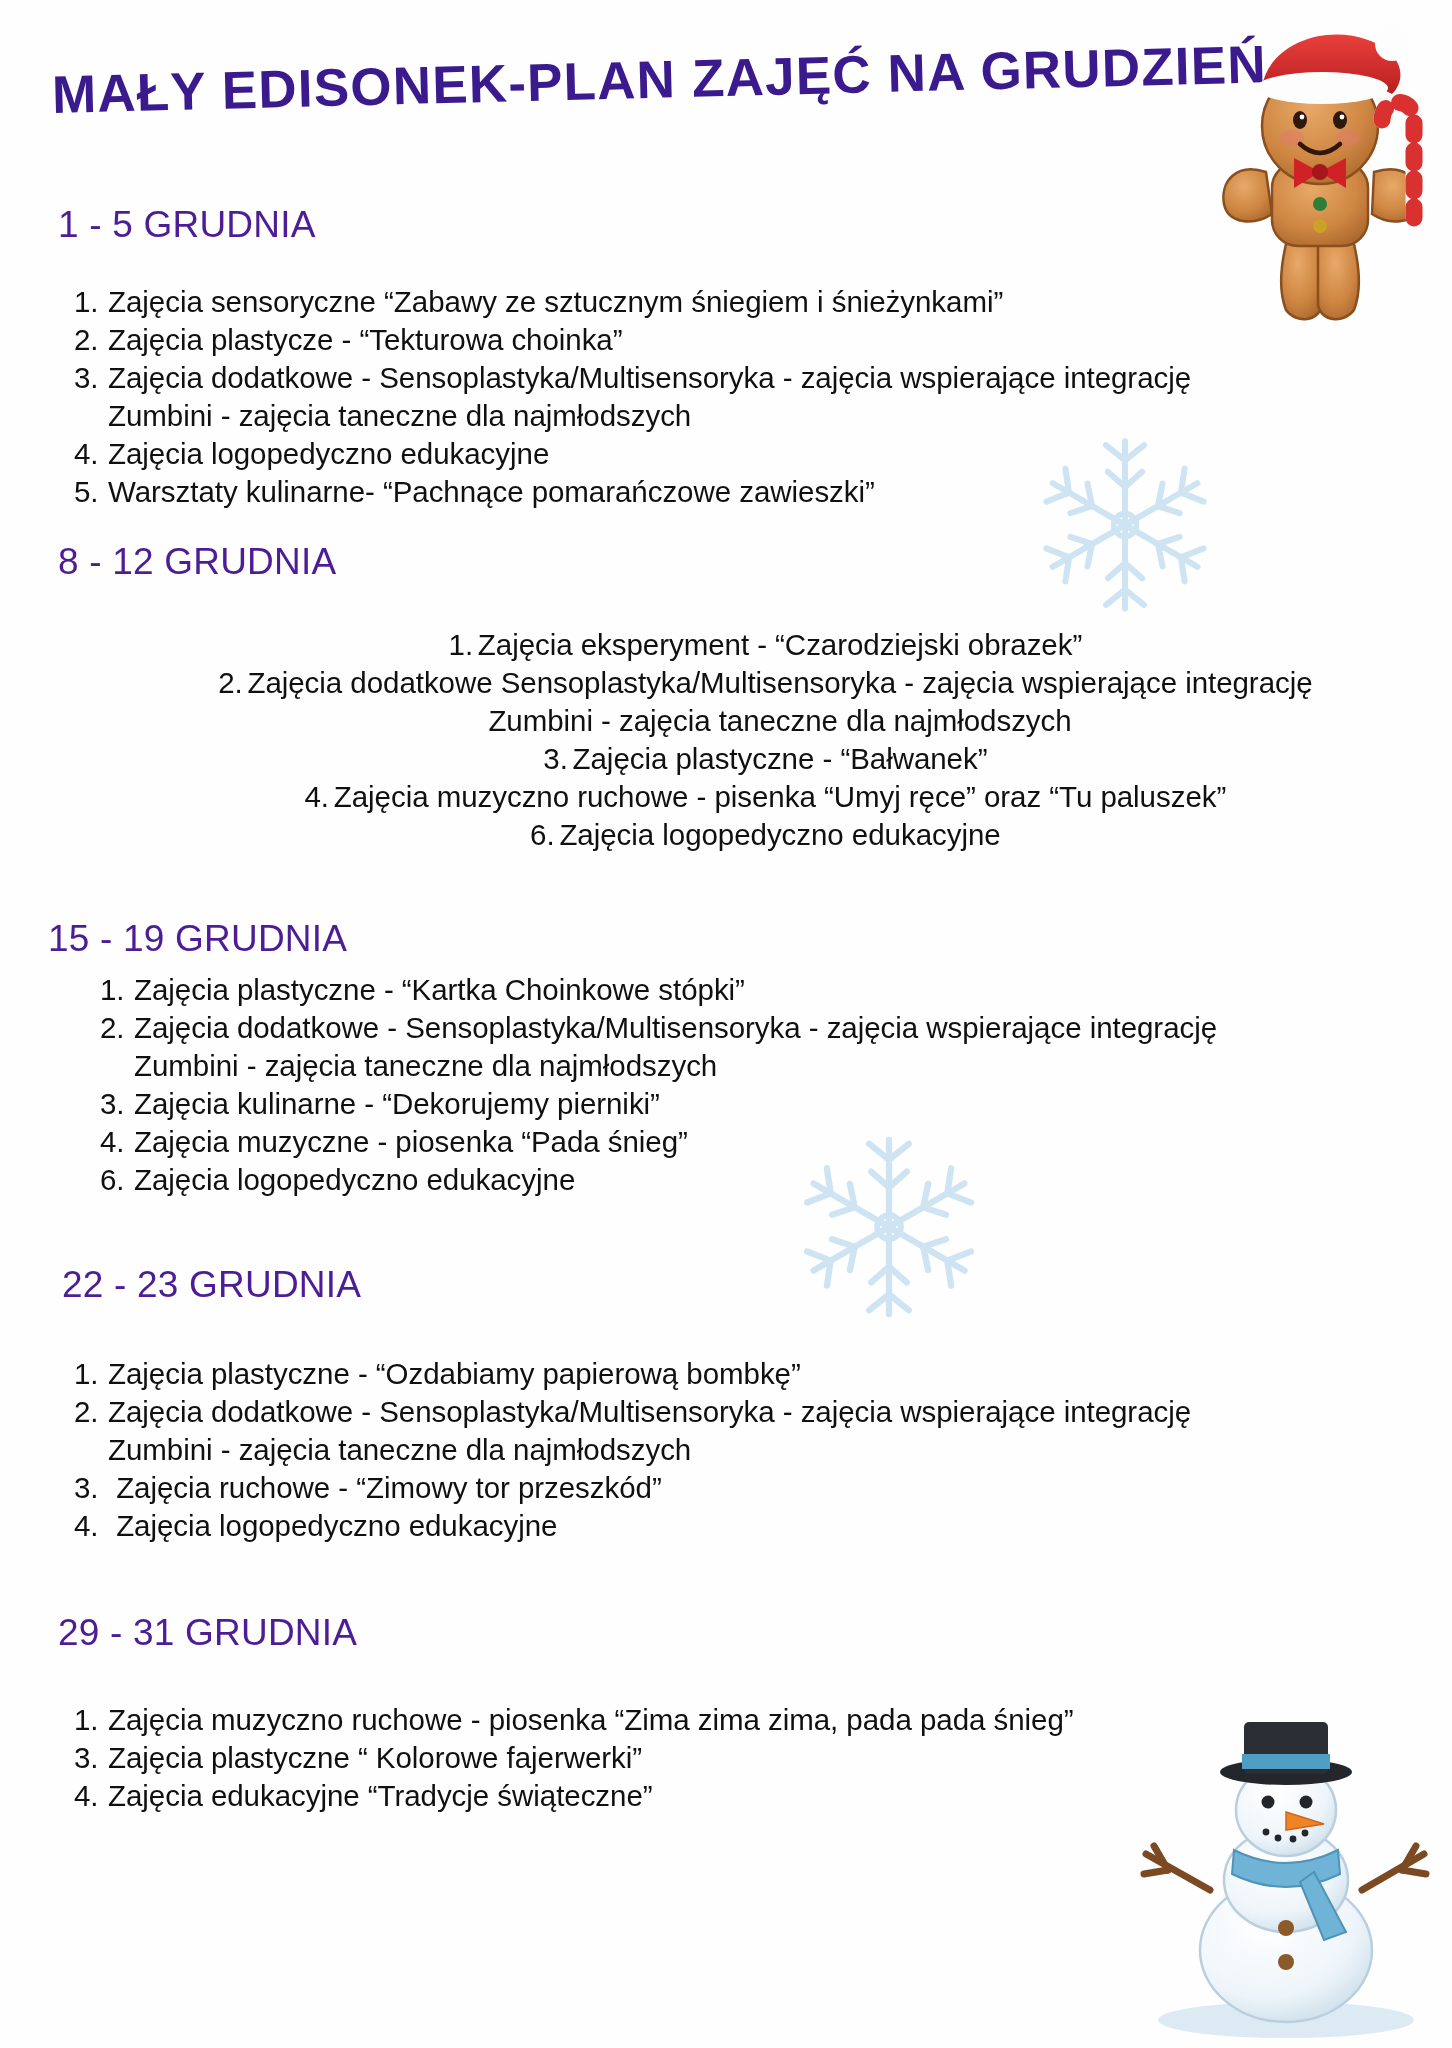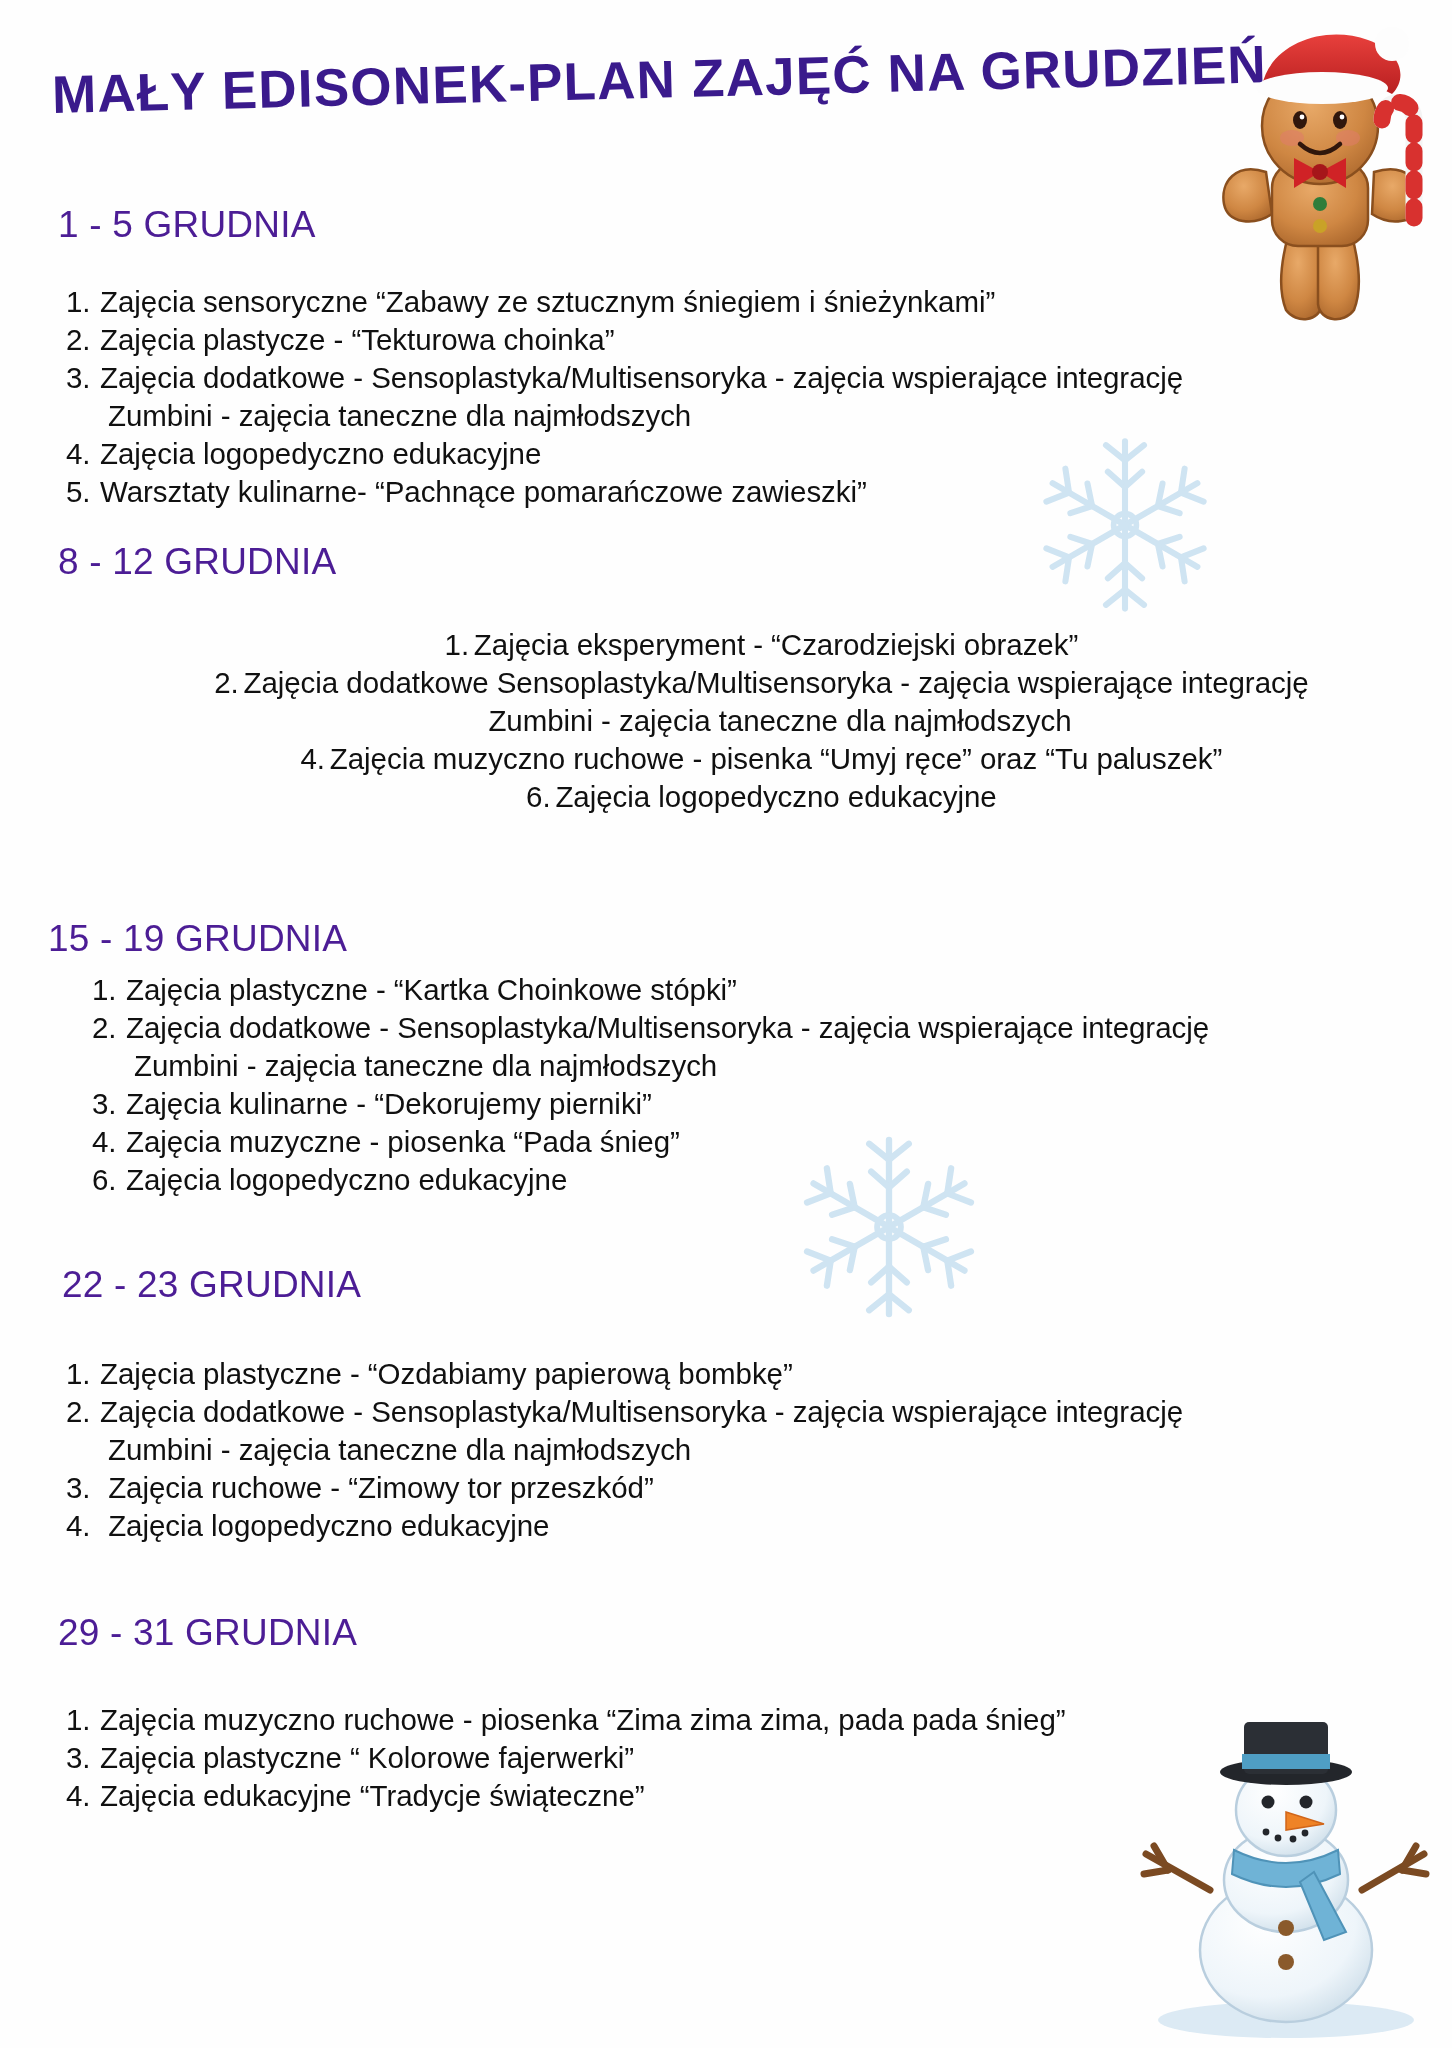--- a/index.html
+++ b/index.html
@@ -63,20 +63,21 @@
   }
   .sec-list li {
     font-size: 29.5px;
     line-height: 38px;
     color: #101010;
     white-space: nowrap;
     letter-spacing: -0.05px;
   }
   .li-row {
     display: block;
+    margin-left: 8px;
   }
   .li-num {
     display: inline-block;
     width: 34px;
   }
   .li-sub {
     display: block;
     padding-left: 42px;
   }
 
@@ -142,20 +143,23 @@
 
   <div class="section" id="sec-1">
     <div class="sec-head">8 - 12 GRUDNIA</div>
     <ol class="sec-list">
         <li>
           <span class="li-row"><span class="li-num">1.</span><span>Zajęcia eksperyment - “Czarodziejski obrazek”</span></span>
         </li>
         <li>
           <span class="li-row"><span class="li-num">2.</span><span>Zajęcia dodatkowe Sensoplastyka/Multisensoryka - zajęcia wspierające integrację</span></span>
           <span class="li-sub">Zumbini - zajęcia taneczne dla najmłodszych</span>
+        </li>
+        <li>
+          <span class="li-row"><span class="li-num">3.</span><span>Zajęcia plastyczne - “Bałwanek”</span></span>
         </li>
         <li>
           <span class="li-row"><span class="li-num">4.</span><span>Zajęcia muzyczno ruchowe - pisenka “Umyj ręce” oraz “Tu paluszek”</span></span>
         </li>
         <li>
           <span class="li-row"><span class="li-num">6.</span><span>Zajęcia logopedyczno edukacyjne</span></span>
         </li>
       </ol>
   </div>
 

